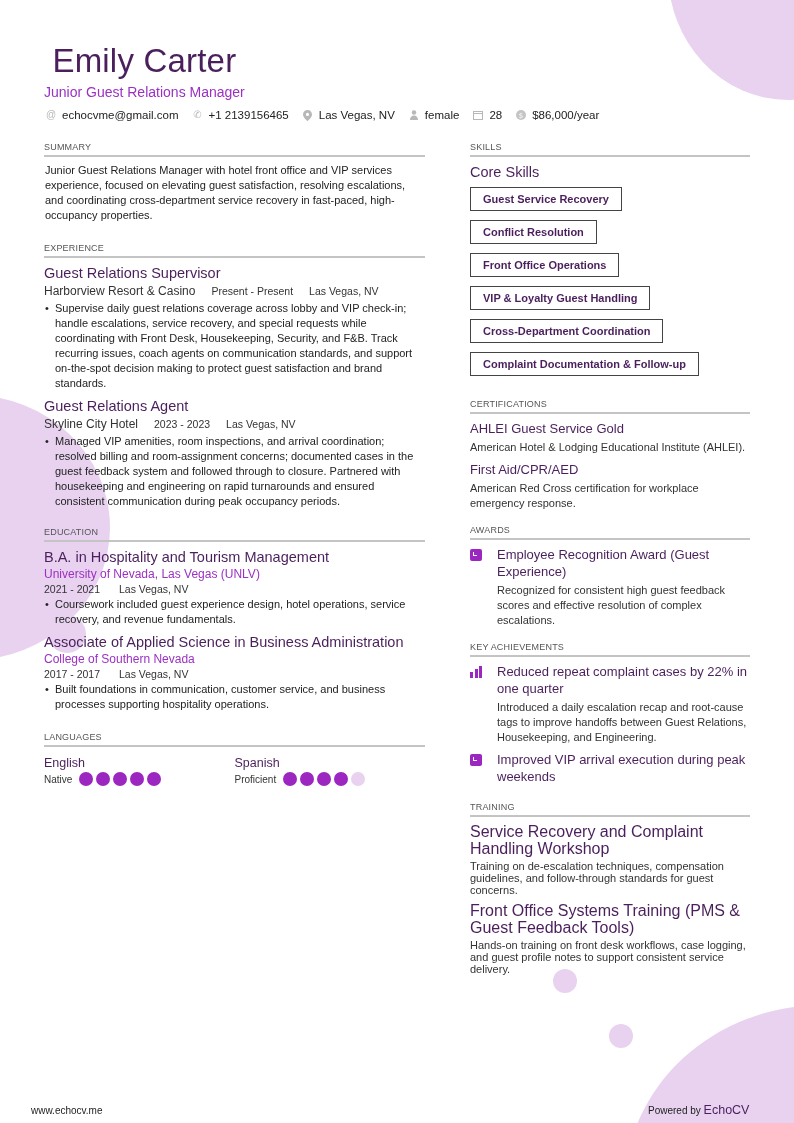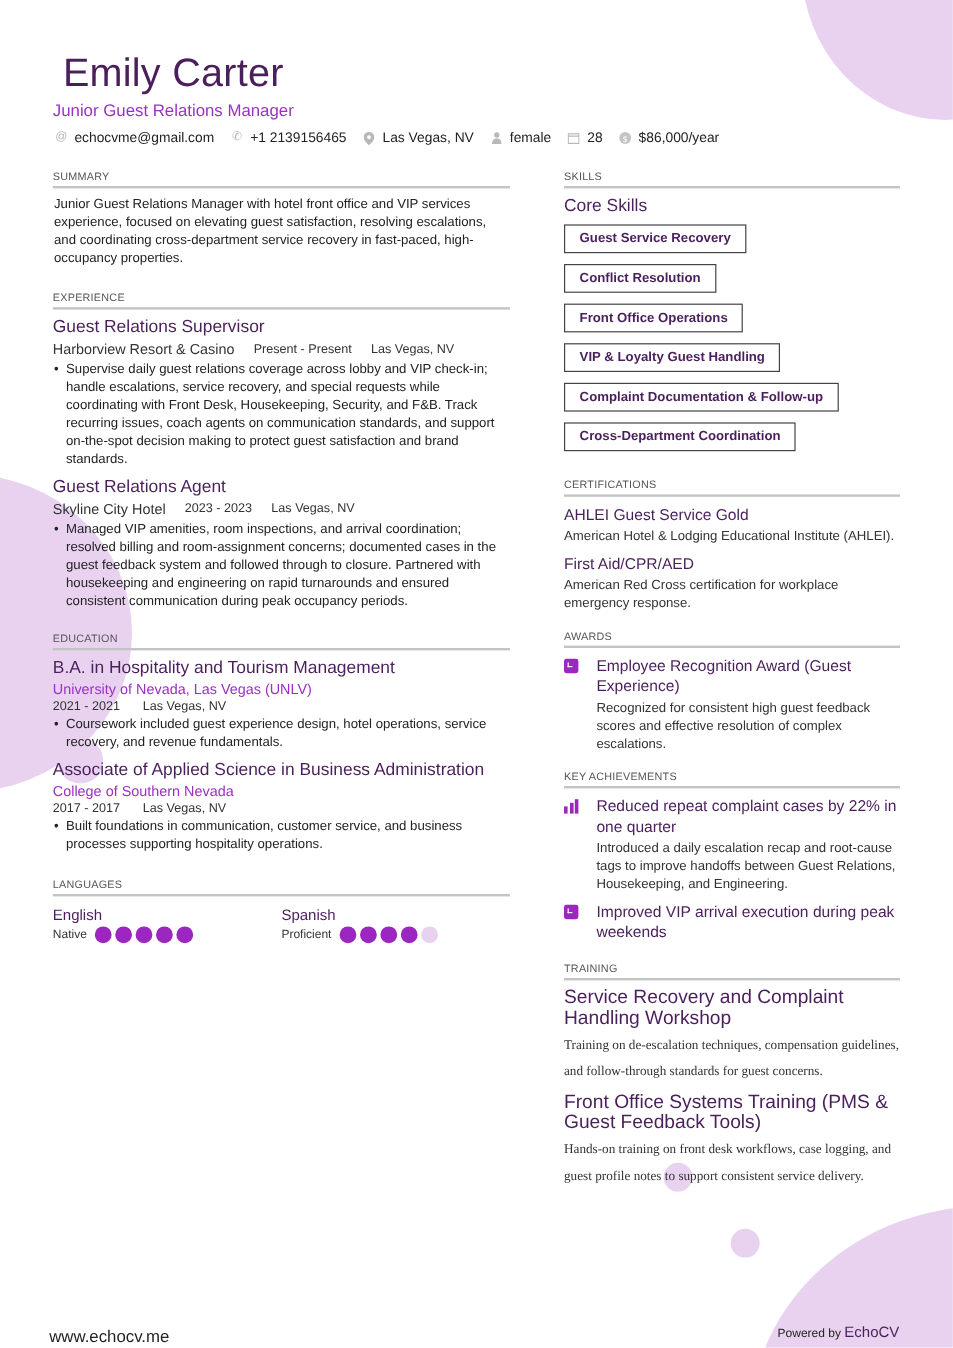--- a/index.html
+++ b/index.html
@@ -60,23 +60,23 @@
     .item { display: flex; margin-bottom: 6px; }
     .item-icon { width: 12px; height: 12px; margin-top: 3px; margin-right: 15px; flex: none; }
     .icon-box { background: #9b27c0; border-radius: 2px; position: relative; }
     .icon-box:after { content: ""; position: absolute; left: 3px; top: 3px; width: 3px; height: 3px; border-left: 1px solid #fff; border-bottom: 1px solid #fff; }
     .icon-bars { display: flex; align-items: flex-end; gap: 1.5px; }
     .icon-bars i { display: block; width: 3px; background: #9b27c0; }
     .item-title { font-size: 13px; color: #4a1f5c; line-height: 17px; margin-bottom: 3px; }
     .item-desc { font-size: 11px; color: #333; line-height: 15px; }
 
     .train-title { font-size: 16px; color: #4a1f5c; line-height: 17px; margin-bottom: 3px; }
-    .train-desc { font-size: 11px; color: #333; line-height: 22px; margin-bottom: 6px; font-family: Liberation Serif, serif; }
-
-    .footer-left { position: absolute; left: 41px; top: 1105px; font-size: 14px; color: #222; z-index: 1; }
+    .train-desc { font-size: 11px; color: #333; line-height: 12px; margin-bottom: 6px; }
+
+    .footer-left { position: absolute; left: 31px; top: 1105px; font-size: 10px; color: #222; z-index: 1; }
     .footer-right { position: absolute; left: 648px; top: 1103px; font-size: 10px; color: #222; z-index: 1; }
     .footer-right .brand { font-size: 12.5px; color: #4a1f5c; }
   </style>
 </head>
 <body>
 
 <div class="blob blob-tr"></div>
 <div class="blob blob-left"></div>
 <div class="blob blob-small1"></div>
 <div class="blob blob-small2"></div>
@@ -219,22 +219,22 @@
   <div class="col-right">
 
     <div class="section">
       <div class="sec-head">SKILLS</div>
       <div class="core-title">Core Skills</div>
       <div class="chips">
         <span class="chip">Guest Service Recovery</span>
         <span class="chip">Conflict Resolution</span>
         <span class="chip">Front Office Operations</span>
         <span class="chip">VIP &amp; Loyalty Guest Handling</span>
+        <span class="chip">Cross-Department Coordination</span>
         <span class="chip">Complaint Documentation &amp; Follow-up</span>
-        <span class="chip">Cross-Department Coordination</span>
       </div>
     </div>
 
     <div class="section" style="margin-top:6px;">
       <div class="sec-head">CERTIFICATIONS</div>
       <div class="cert-title">AHLEI Guest Service Gold</div>
       <div class="cert-desc">American Hotel &amp; Lodging Educational Institute (AHLEI).</div>
       <div class="cert-title">First Aid/CPR/AED</div>
       <div class="cert-desc">American Red Cross certification for workplace emergency response.</div>
     </div>

